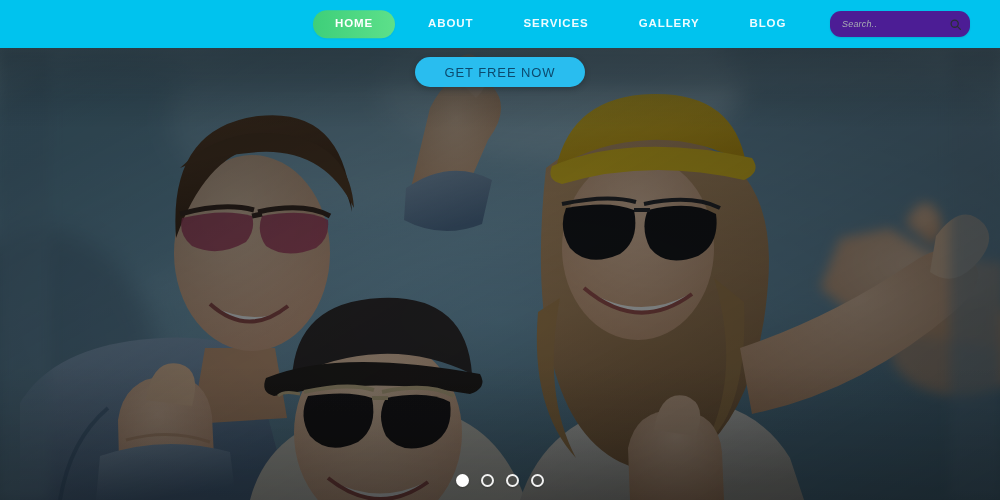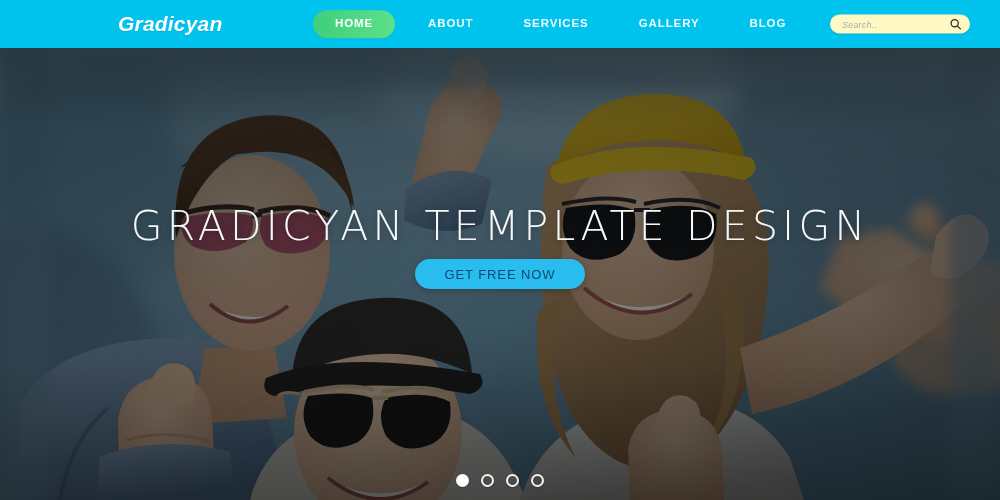--- a/index.html
+++ b/index.html
@@ -47,22 +47,22 @@
     background:linear-gradient(to right,#3ecf7a,#5de08a);
     color:#ffffff;
     border-radius:14px;
     padding:8px 22px;
     margin-right:2px;
     box-shadow:0 1px 2px rgba(0,0,0,.06);
   }
 
   .search-box {
     position:absolute; right:30px; top:50%; transform:translateY(-50%);
-    width:140px; height:19px;
-    background:#fef9c3;
+    width:140px; height:26px;
+    background:#4c1d95;
     border-radius:11px;
     display:flex; align-items:center;
     padding:0 8px 0 12px;
     box-shadow:0 1px 2px rgba(0,0,0,.10);
   }
   .search-input {
     flex:1; border:none; outline:none; background:transparent;
     font-family:"Liberation Sans", sans-serif;
     font-size:9px; font-style:italic; color:#888e93;
     letter-spacing:0.2px;
@@ -146,21 +146,20 @@
   }
   .dot.active { background:#ffffff; }
 </style>
 </head>
 <body>
 
 <div class="page">
 
   <div class="header">
 
-    <div class="logo">Gradicyan</div>
 
     <nav class="nav">
       <div class="nav-item active">HOME</div>
       <div class="nav-item">ABOUT</div>
       <div class="nav-item">SERVICES</div>
       <div class="nav-item">GALLERY</div>
       <div class="nav-item">BLOG</div>
       <div class="nav-item">CONTACT</div>
     </nav>
 
@@ -337,21 +336,20 @@
           <rect x="950" y="0" width="50" height="452" fill="#6f93a6"></rect>
         </g>
       </svg>
     </div>
 
     <div class="hero-tint"></div>
     <div class="hero-tint2"></div>
     <div class="hero-vignette"></div>
 
     <div class="hero-content">
-      <div class="hero-title">GRADICYAN TEMPLATE DESIGN</div>
       <button class="cta-button">GET FREE NOW</button>
     </div>
 
     <div class="slider-dots">
       <div class="dot active"></div>
       <div class="dot"></div>
       <div class="dot"></div>
       <div class="dot"></div>
     </div>
 

